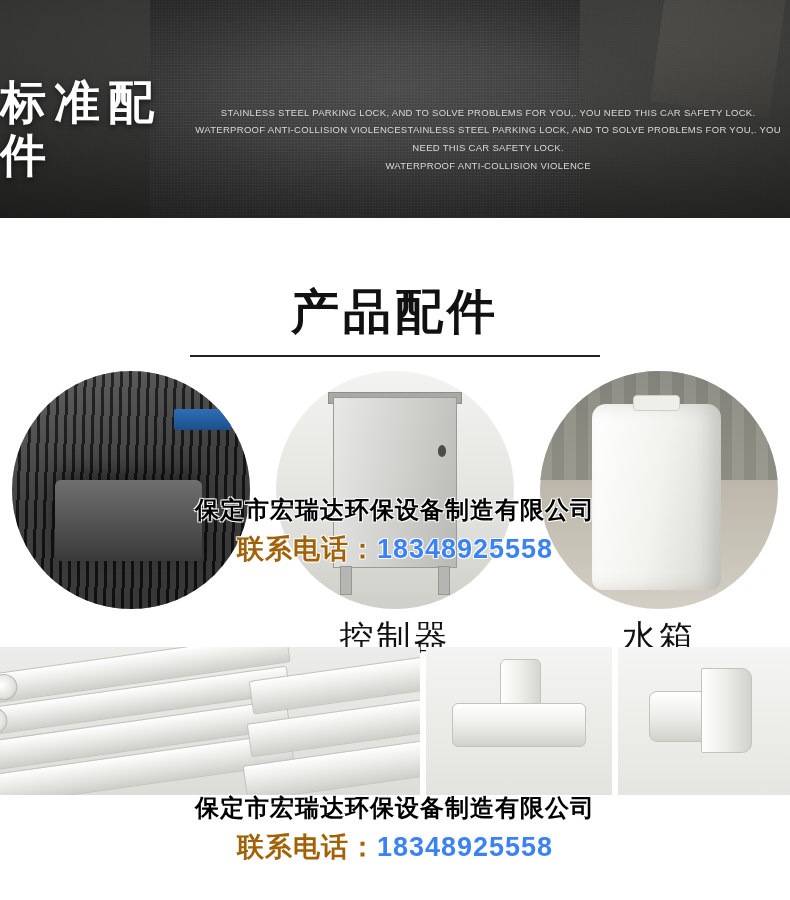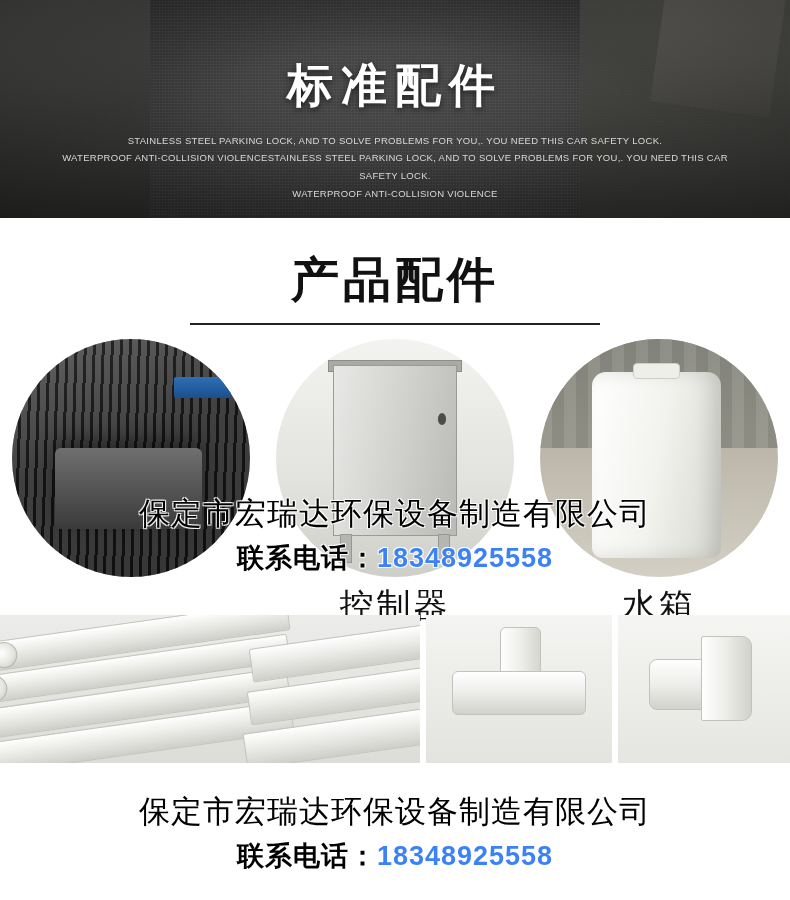--- a/index.html
+++ b/index.html
@@ -56,24 +56,24 @@
   }
   .banner-vignette {
     position: absolute;
     inset: 0;
     background: radial-gradient(ellipse at 50% 45%, rgba(0,0,0,0) 30%, rgba(0,0,0,0.45) 100%);
   }
   .banner-inner {
     position: absolute;
     inset: 0;
     display: flex;
-    flex-direction: column;
+    flex-direction: row;
     align-items: center;
     justify-content: flex-start;
-    padding-top: 59px;
+    padding-top: 40px;
     box-sizing: border-box;
   }
   .banner-title {
     color: #ffffff;
     font-size: 46px;
     font-weight: bold;
     letter-spacing: 8px;
     text-shadow: 0 2px 6px rgba(0,0,0,0.65);
     line-height: 1.15;
   }
@@ -94,20 +94,21 @@
     padding-top: 36px;
     text-align: center;
     background: #ffffff;
   }
   .product-title {
     color: #111111;
     font-size: 48px;
     font-weight: bold;
     letter-spacing: 4px;
     line-height: 1.1;
+    margin-top: 32px;
   }
   .subtitle-wrap {
     margin-top: 16px;
     display: flex;
     align-items: center;
     justify-content: center;
     gap: 0px;
   }
   .subtitle-rule {
     display: inline-block;
@@ -366,41 +367,41 @@
   .watermark {
     position: absolute;
     left: 0;
     width: 790px;
     text-align: center;
     pointer-events: none;
     line-height: 1.25;
   }
   .wm-company {
     color: #000000;
-    font-size: 31px;
-    font-weight: normal;
+    font-size: 24px;
+    font-weight: bold;
     letter-spacing: 1px;
     text-shadow:
       -1px -1px 0 rgba(255,255,255,0.85),
       1px -1px 0 rgba(255,255,255,0.85),
       -1px 1px 0 rgba(255,255,255,0.85),
       1px 1px 0 rgba(255,255,255,0.85);
   }
   .wm-phone-line {
     margin-top: 8px;
     font-size: 27px;
     font-weight: bold;
     letter-spacing: 1px;
     text-shadow:
       -1px -1px 0 rgba(255,255,255,0.85),
       1px -1px 0 rgba(255,255,255,0.85),
       -1px 1px 0 rgba(255,255,255,0.85),
       1px 1px 0 rgba(255,255,255,0.85);
   }
-  .wm-phone-label { color: #000000; }
+  .wm-phone-label { color: #a16207; }
   .wm-phone-number { color: #3b82f6; }
 
   .wm-top { top: 495px; }
   .wm-bottom { top: 793px; }
 </style>
 </head>
 <body>
 
 <div class="page">
 

